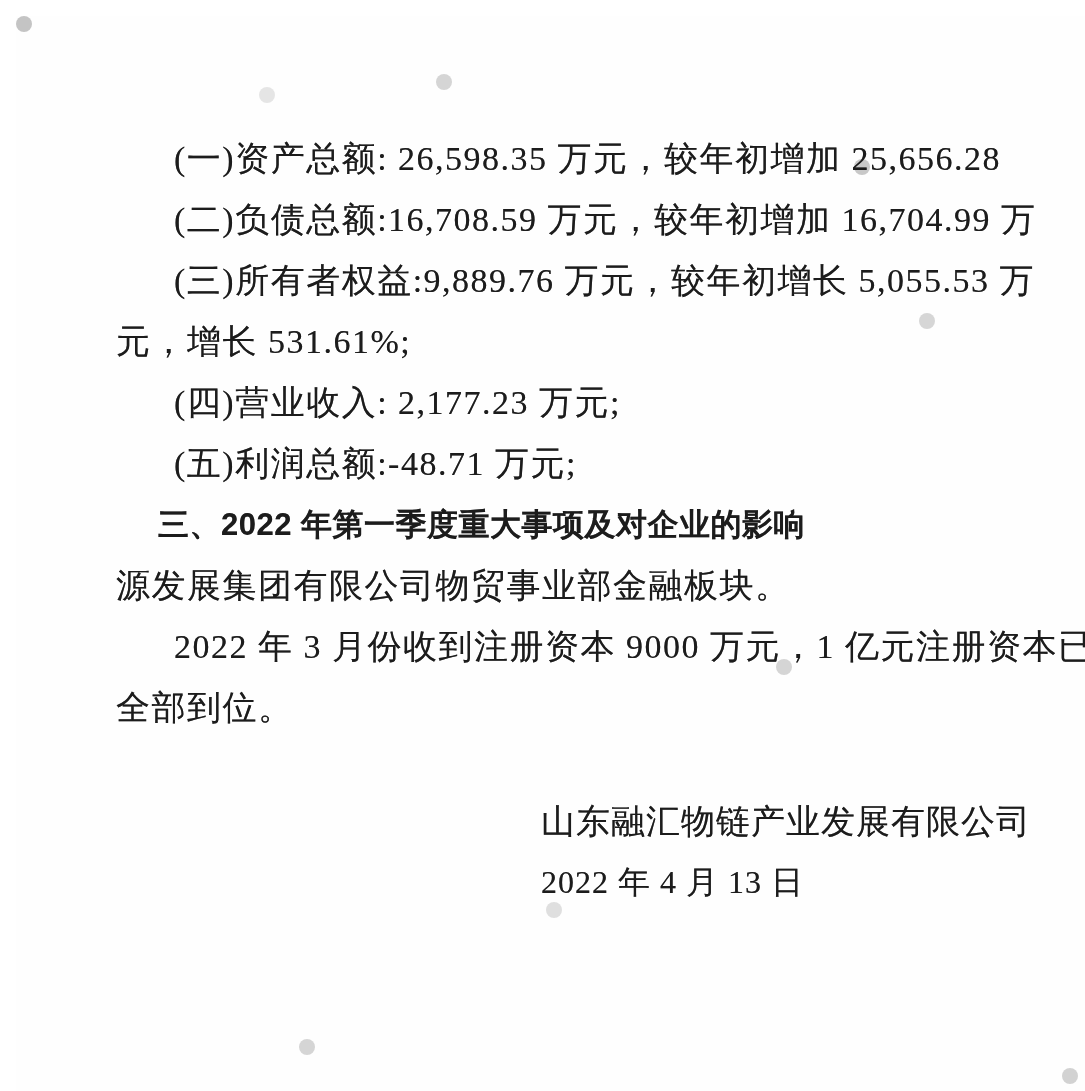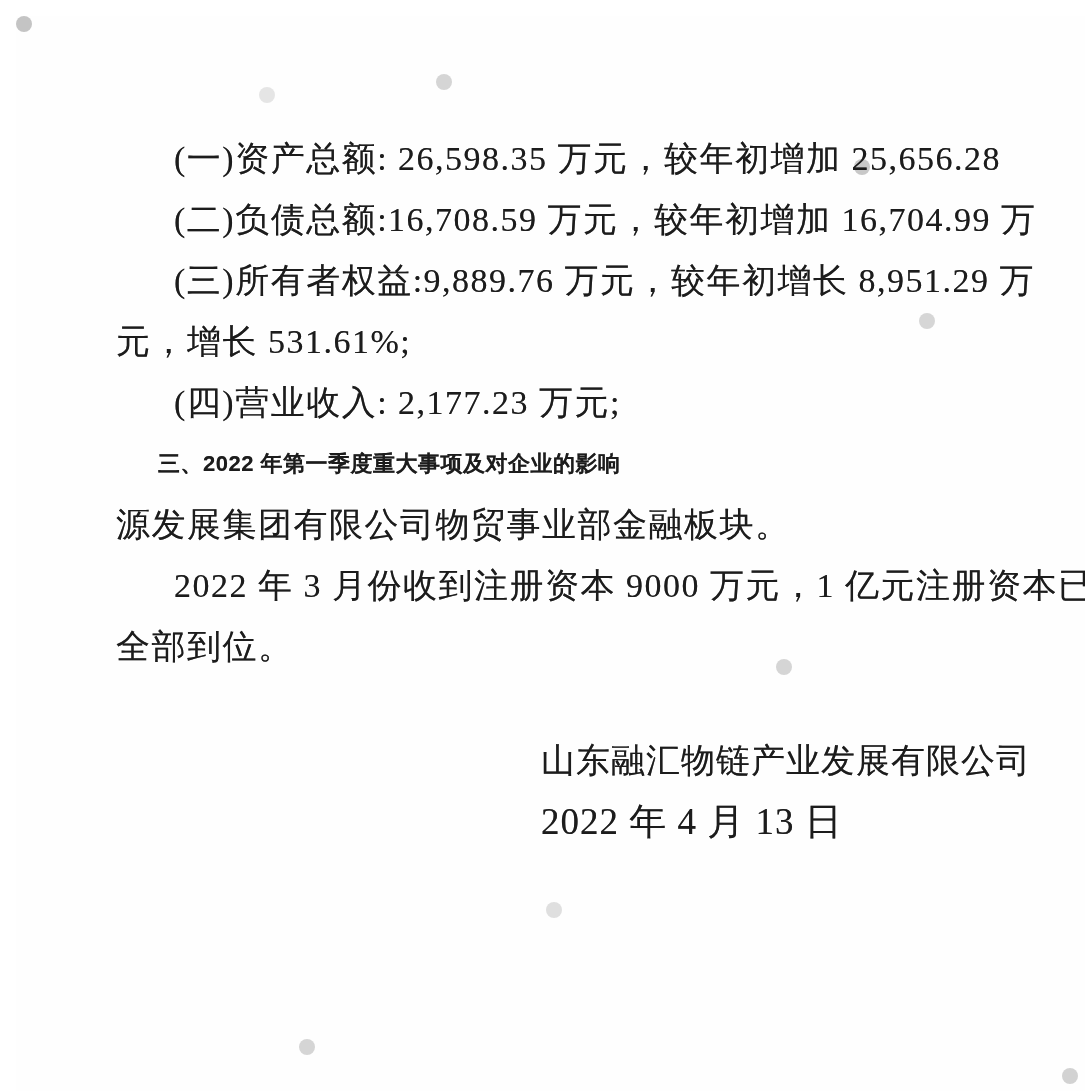--- a/index.html
+++ b/index.html
@@ -39,37 +39,37 @@
 
   .line.indent {
     padding-left: 66px;
   }
 
   .line.heading {
     font-family: "Liberation Sans", "DejaVu Sans", sans-serif;
     font-weight: 700;
     letter-spacing: 0.5px;
     padding-left: 50px;
-    font-size: 22px;
+    font-size: 31px;
   }
 
   .signature {
     margin-top: 45px;
     margin-left: auto;
     margin-right: 56px;
     width: 450px;
     text-align: left;
   }
 
   .signature .line {
     letter-spacing: 1px;
   }
 
   .signature .date-line {
-    font-size: 37px;
+    font-size: 32px;
   }
 
   
   .noise {
     position: absolute;
     top: 0; left: 0;
     width: 2px; height: 2px;
     border-radius: 50%;
     background: rgba(90,90,90,0.35);
     box-shadow:
@@ -88,25 +88,26 @@
 
 <div class="page">
   <div class="noise"></div>
 
   <div class="content">
 
     <div class="line indent">(一)资产总额: 26,598.35 万元，较年初增加 25,656.28</div>
 
     <div class="line indent">(二)负债总额:16,708.59 万元，较年初增加 16,704.99 万</div>
 
-    <div class="line indent">(三)所有者权益:9,889.76 万元，较年初增长 8,951.29 万</div>
+    <div class="line indent">(三)所有者权益:9,889.76 万元，较年初增长 5,055.53 万</div>
     <div class="line">元，增长 531.61%;</div>
 
     <div class="line indent">(四)营业收入: 2,177.23 万元;</div>
 
+    <div class="line indent">(五)利润总额:-48.71 万元;</div>
 
     <div class="line heading">三、2022 年第一季度重大事项及对企业的影响</div>
 
     <div class="line">源发展集团有限公司物贸事业部金融板块。</div>
 
     <div class="line indent">2022 年 3 月份收到注册资本 9000 万元，1 亿元注册资本已</div>
     <div class="line">全部到位。</div>
 
     <div class="signature">
       <div class="line">山东融汇物链产业发展有限公司</div>

